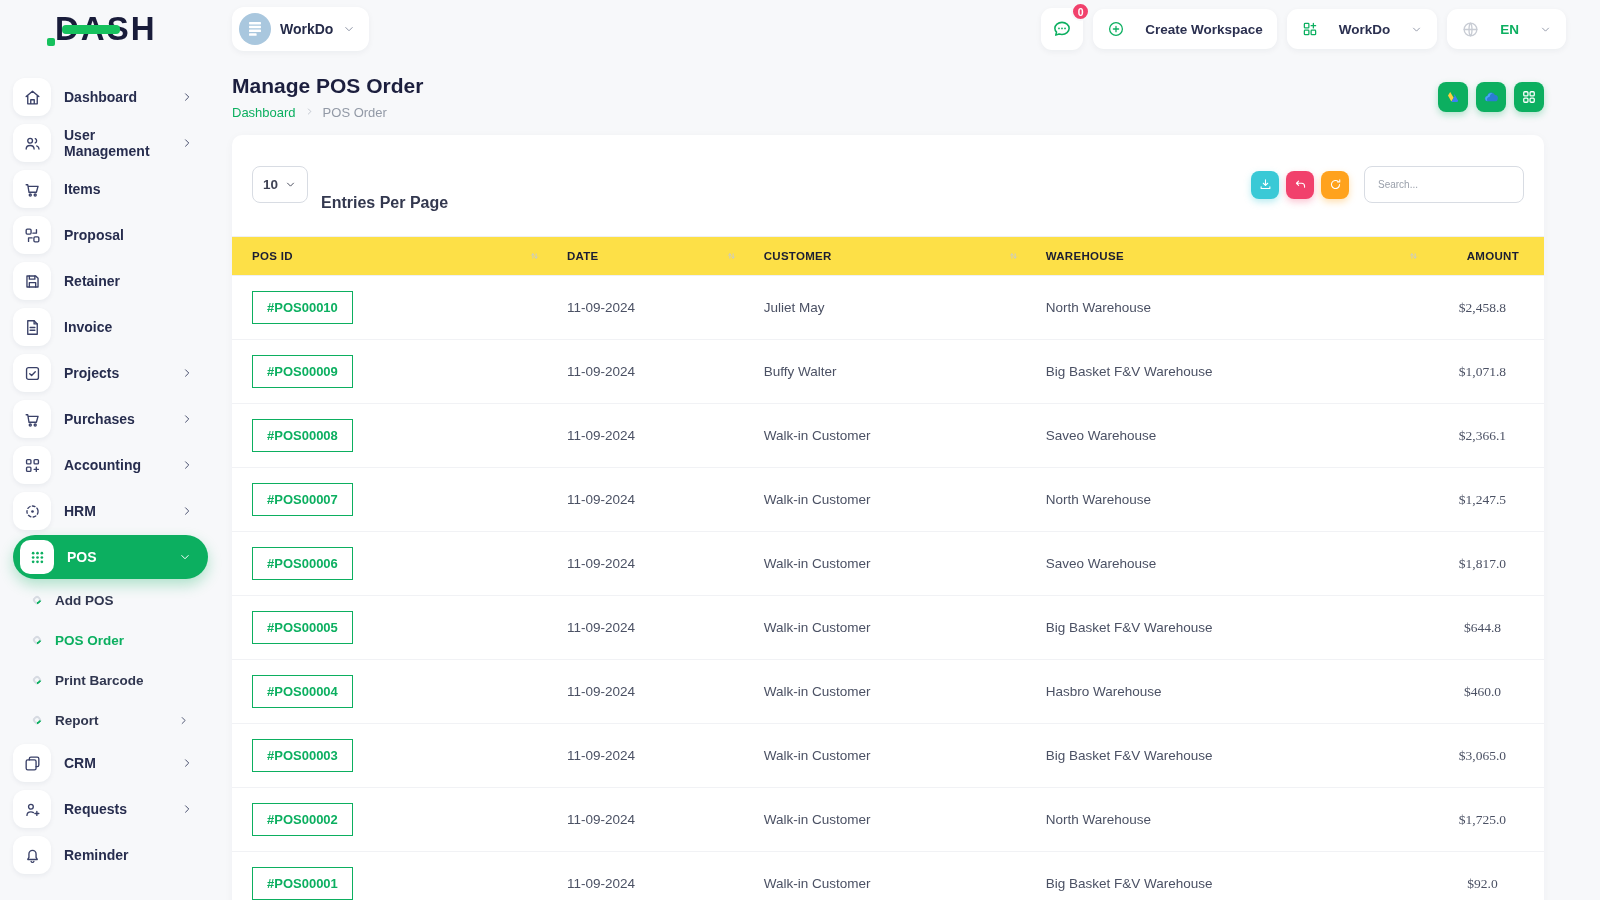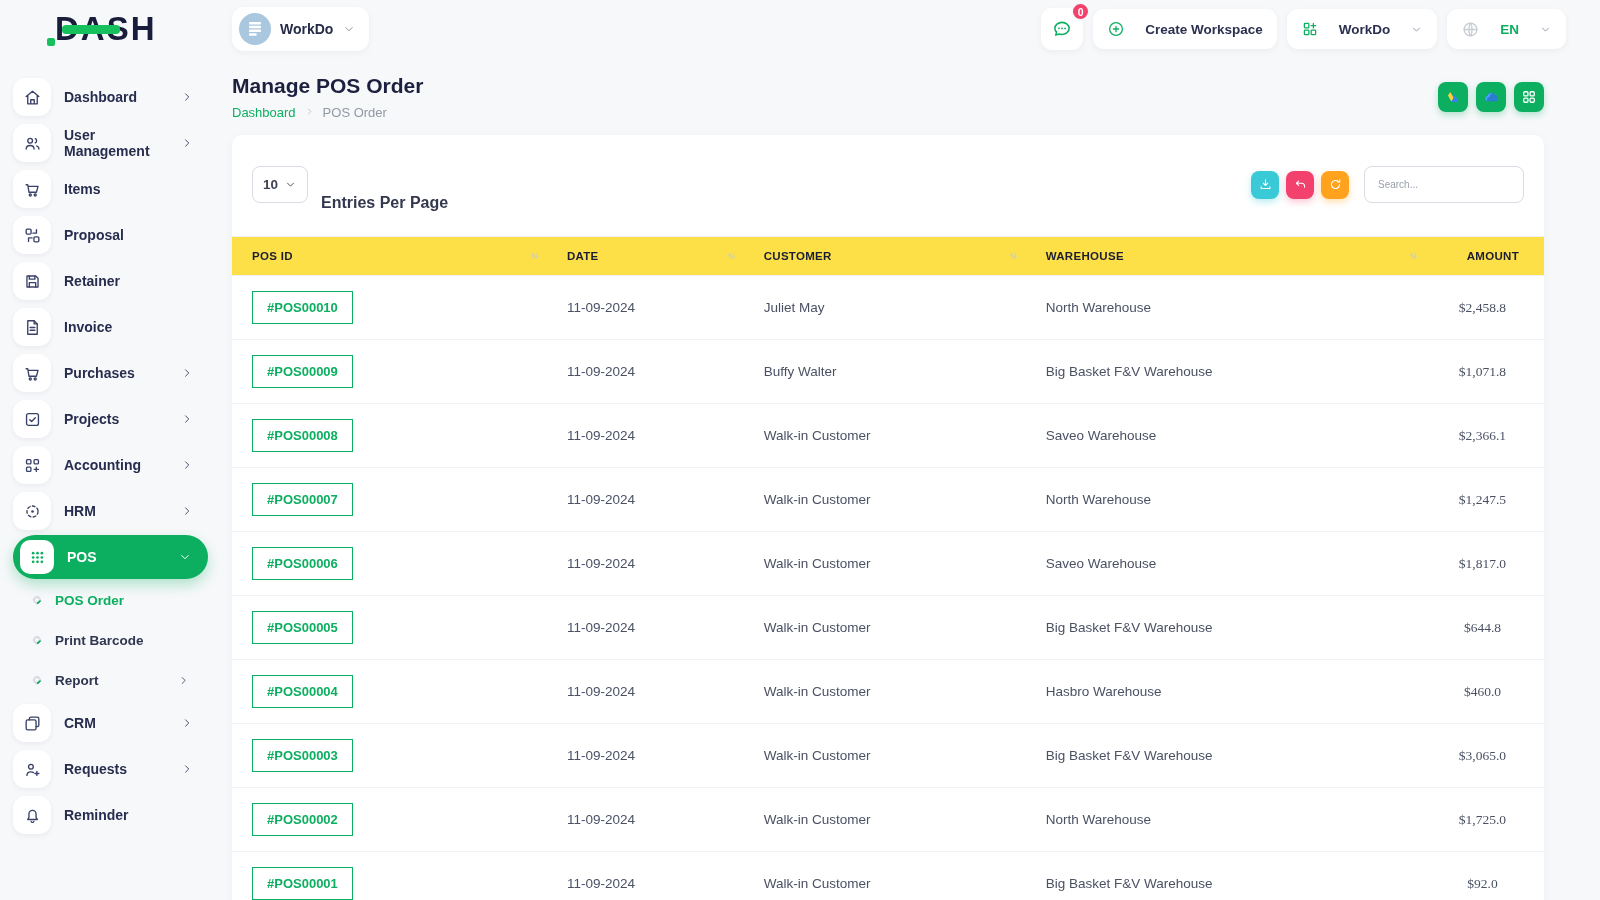--- a/index.html
+++ b/index.html
@@ -347,48 +347,48 @@
         <svg width="19" height="19">
           <use href="#i-file"></use>
         </svg>
       </span>
     <span class="side-label">Invoice</span>
   </div>
 
   <div class="side-item">
     <span class="icon-box">
         <svg width="19" height="19">
+          <use href="#i-check-sq"></use>
+        </svg>
+      </span>
+    <span class="side-label">Projects</span>
+    <span class="side-chev">
+        <svg width="14" height="14">
+          <use href="#i-chev-r"></use>
+        </svg>
+      </span>
+  </div>
+
+  <div class="side-item">
+    <span class="icon-box">
+        <svg width="19" height="19">
           <use href="#i-cart"></use>
         </svg>
       </span>
     <span class="side-label">Purchases</span>
     <span class="side-chev">
         <svg width="14" height="14">
           <use href="#i-chev-r"></use>
         </svg>
       </span>
   </div>
 
   <div class="side-item">
     <span class="icon-box">
         <svg width="19" height="19">
-          <use href="#i-check-sq"></use>
-        </svg>
-      </span>
-    <span class="side-label">Projects</span>
-    <span class="side-chev">
-        <svg width="14" height="14">
-          <use href="#i-chev-r"></use>
-        </svg>
-      </span>
-  </div>
-
-  <div class="side-item">
-    <span class="icon-box">
-        <svg width="19" height="19">
           <use href="#i-grid-plus"></use>
         </svg>
       </span>
     <span class="side-label">Accounting</span>
     <span class="side-chev">
         <svg width="14" height="14">
           <use href="#i-chev-r"></use>
         </svg>
       </span>
   </div>
@@ -414,20 +414,24 @@
         </svg>
       </span>
     <span class="side-label">POS</span>
     <span class="side-chev">
         <svg width="14" height="14">
           <use href="#i-chev-d"></use>
         </svg>
       </span>
   </div>
 
+  <div class="sub-item">
+    <span class="sub-dot"></span>
+    <span class="sub-label">Add POS</span>
+  </div>
   <div class="sub-item active">
     <span class="sub-dot"></span>
     <span class="sub-label">POS Order</span>
   </div>
   <div class="sub-item">
     <span class="sub-dot"></span>
     <span class="sub-label">Print Barcode</span>
   </div>
   <div class="sub-item">
     <span class="sub-dot"></span>

